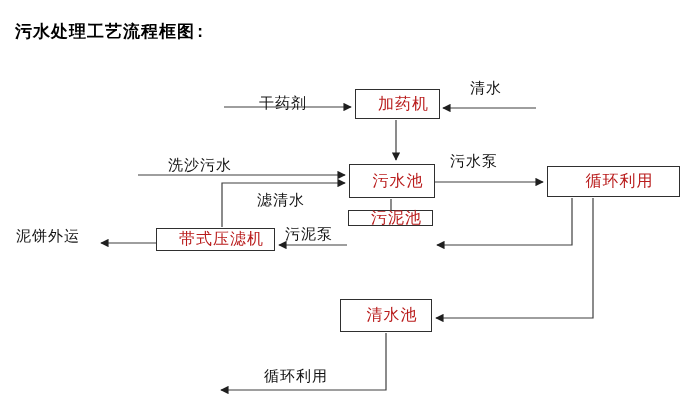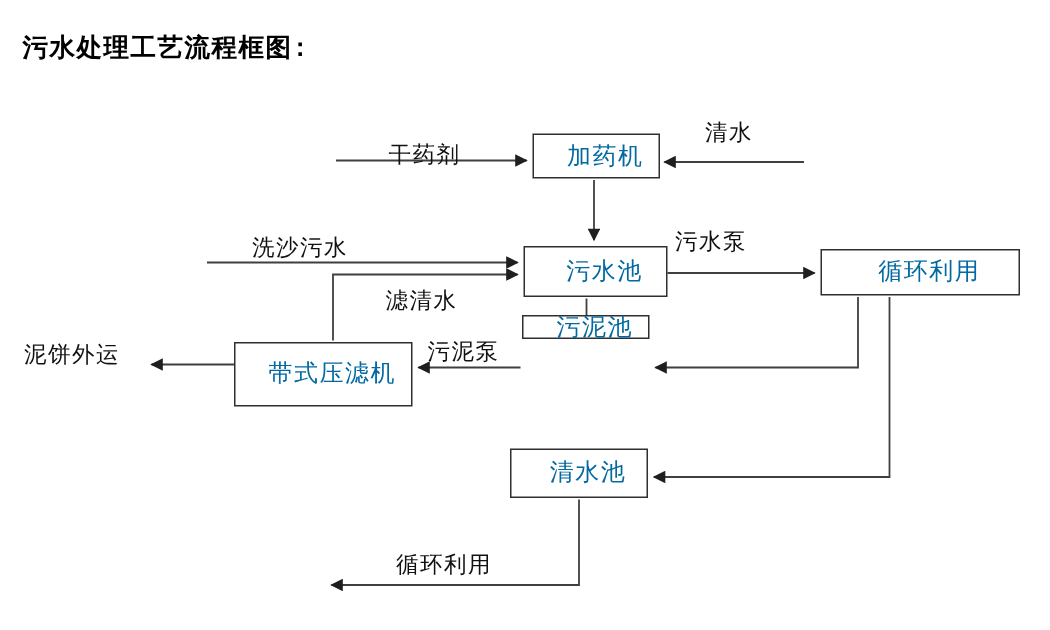--- a/index.html
+++ b/index.html
@@ -8,31 +8,31 @@
     font-family:Liberation Mono, monospace;color:#111;
   }
   .title{
     position:absolute;left:15px;top:20px;font-size:17px;font-weight:bold;
     letter-spacing:1px;color:#000;white-space:nowrap;
   }
   .flow-svg{position:absolute;left:0;top:0;width:700px;height:420px;}
   .node{
     position:absolute;box-sizing:border-box;border:1.5px solid #2f2f2f;background:#fff;
     display:flex;align-items:center;justify-content:center;
-    font-size:16px;color:#0369a1;white-space:nowrap;letter-spacing:1px;padding-left:12px;
+    font-size:16px;color:#b91c1c;white-space:nowrap;letter-spacing:1px;padding-left:12px;
   }
   .flow-label{
     position:absolute;font-size:15px;color:#111;white-space:nowrap;letter-spacing:1px;
   }
   
   .n-dosing{left:355px;top:89px;width:85px;height:30px;}
-  .n-sewage{left:349px;top:164px;width:96px;height:34px;}
+  .n-sewage{left:349px;top:164px;width:86px;height:34px;}
   .n-tower{left:547px;top:166px;width:133px;height:31px;}
   .n-sludge{left:348px;top:210px;width:85px;height:16px;}
-  .n-belt{left:156px;top:228px;width:119px;height:43px;}
+  .n-belt{left:156px;top:228px;width:119px;height:23px;}
   .n-clear{left:340px;top:299px;width:92px;height:33px;}
   
   .l-dry{left:259px;top:94px;}
   .l-cleanwater{left:470px;top:79px;}
   .l-sandwash{left:168px;top:156px;}
   .l-filtered{left:257px;top:191px;}
   .l-sewagepump{left:450px;top:152px;}
   .l-bottom{left:473px;top:222px;}
   .l-sludgepump{left:285px;top:225px;}
   .l-mudcake{left:16px;top:227px;}

